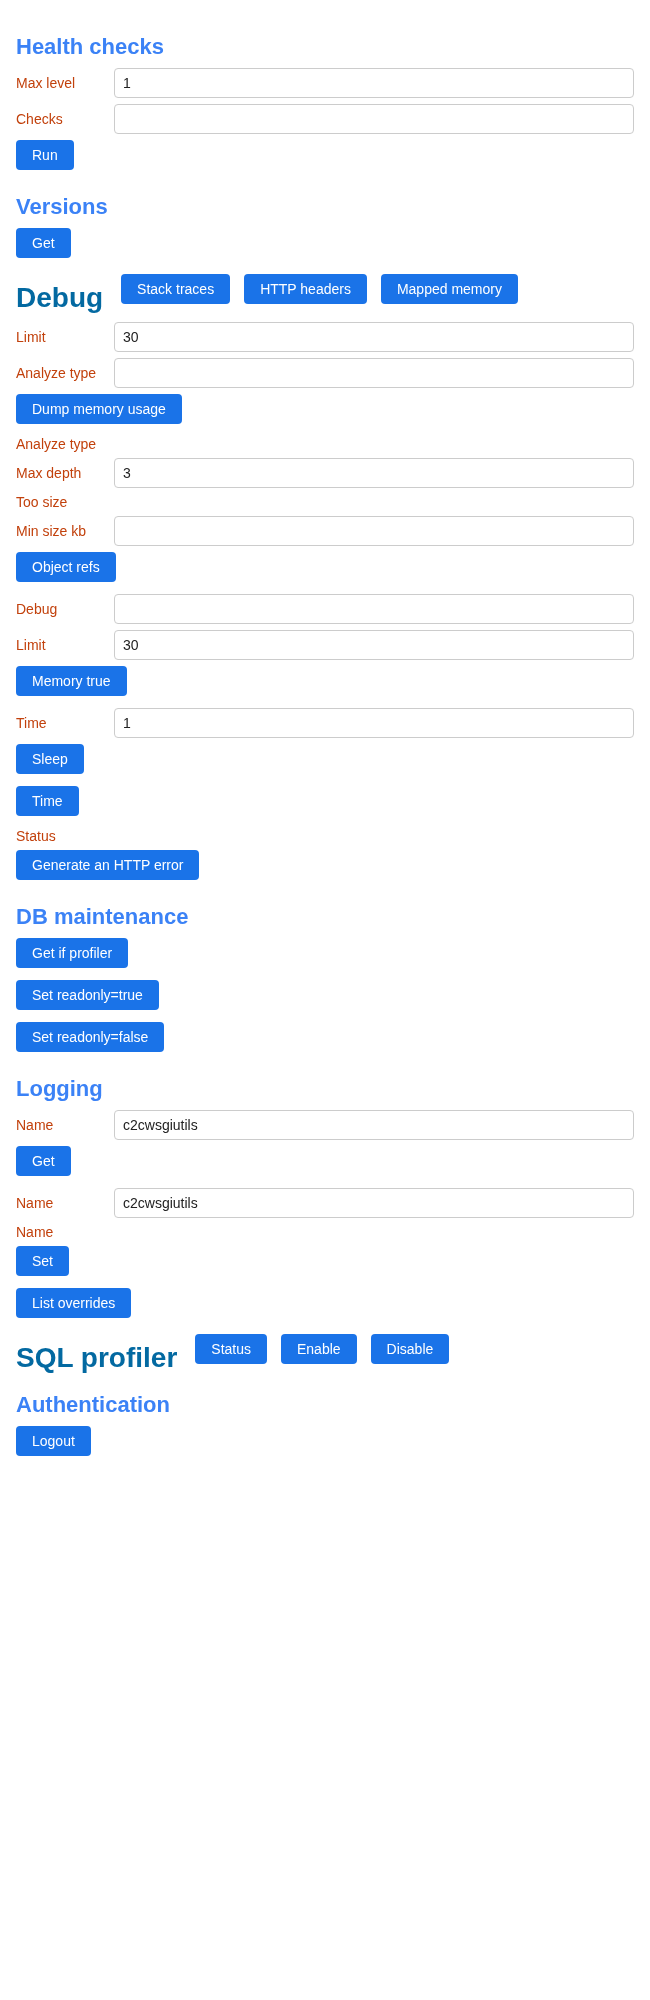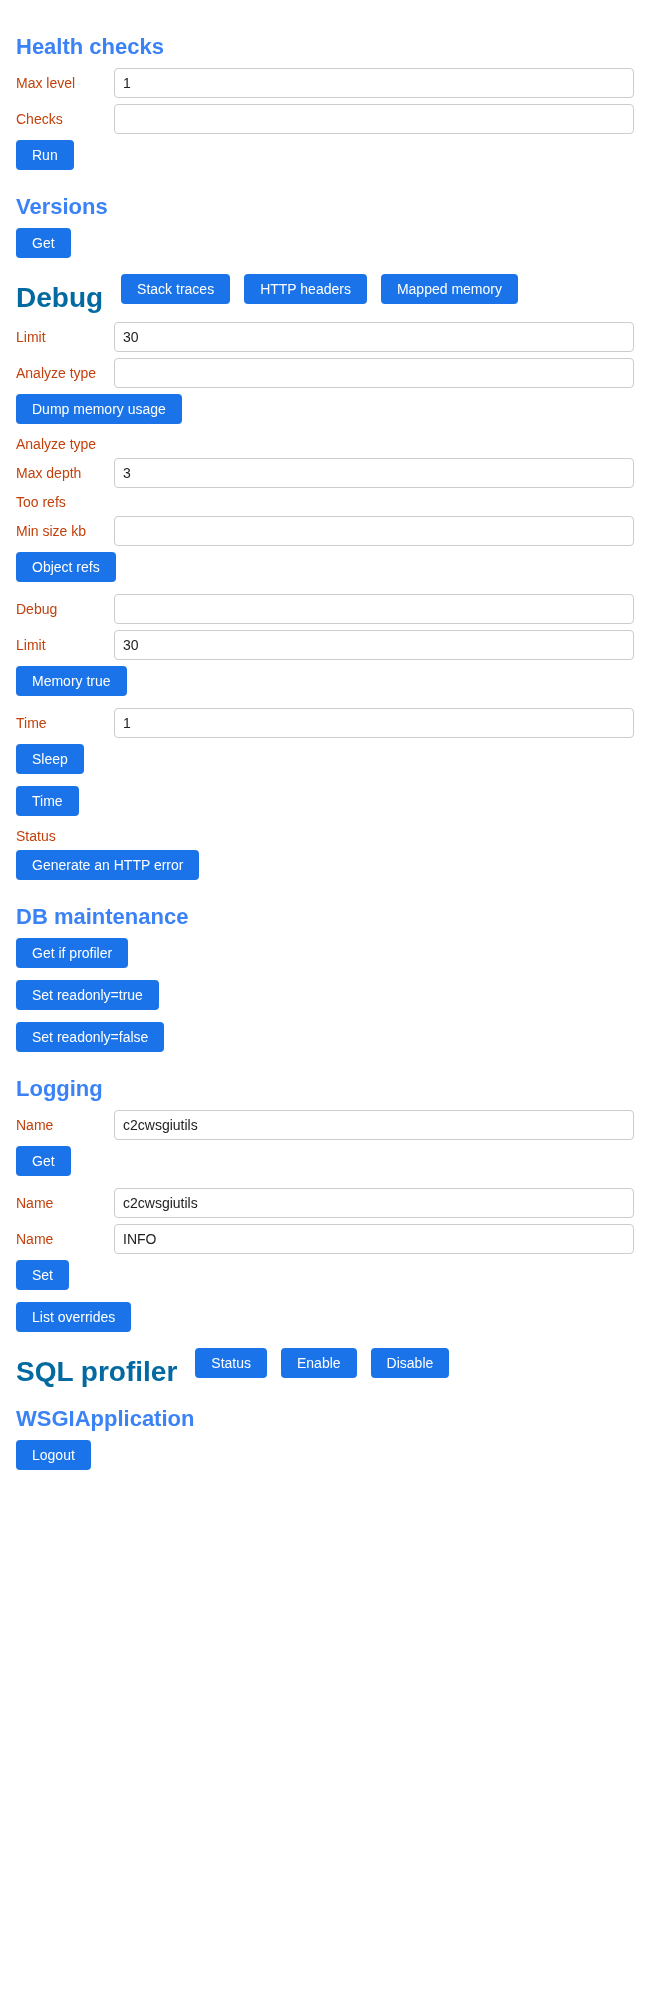--- a/index.html
+++ b/index.html
@@ -124,21 +124,21 @@
 <div class="row">
   <span class="label">Analyze type</span>
 </div>
 
 <div class="row">
   <span class="label">Max depth</span>
   <input class="input-field" value="3" style="">
 </div>
 
 <div class="row">
-  <span class="label">Too refs</span>
+  <span class="label">Too size</span>
 </div>
 
 <div class="row">
   <span class="label">Min size kb</span>
   <input class="input-field" value="" style="">
 </div>
 
 <div class="btn-row">
   <button class="btn">Object refs</button>
 </div>
@@ -201,35 +201,34 @@
   <button class="btn">Get</button>
 </div>
 
 <div class="row">
   <span class="label">Name</span>
   <input class="input-field" value="c2cwsgiutils" style="">
 </div>
 
 <div class="row">
   <span class="label">Name</span>
-  <input class="input-field" value="INFO" style="">
 </div>
 
 <div class="btn-row">
   <button class="btn">Set</button>
 </div>
 
 <div class="btn-row">
   <button class="btn">List overrides</button>
 </div>
 
 <div class="section-header-row">
   <span class="section-title">SQL profiler</span>
   <button class="btn">Status</button>
   <button class="btn">Enable</button>
   <button class="btn">Disable</button>
 </div>
 
-<h2>WSGIApplication</h2>
+<h2>Authentication</h2>
 
 <div class="btn-row">
   <button class="btn">Logout</button>
 </div>
 
 </body></html>

